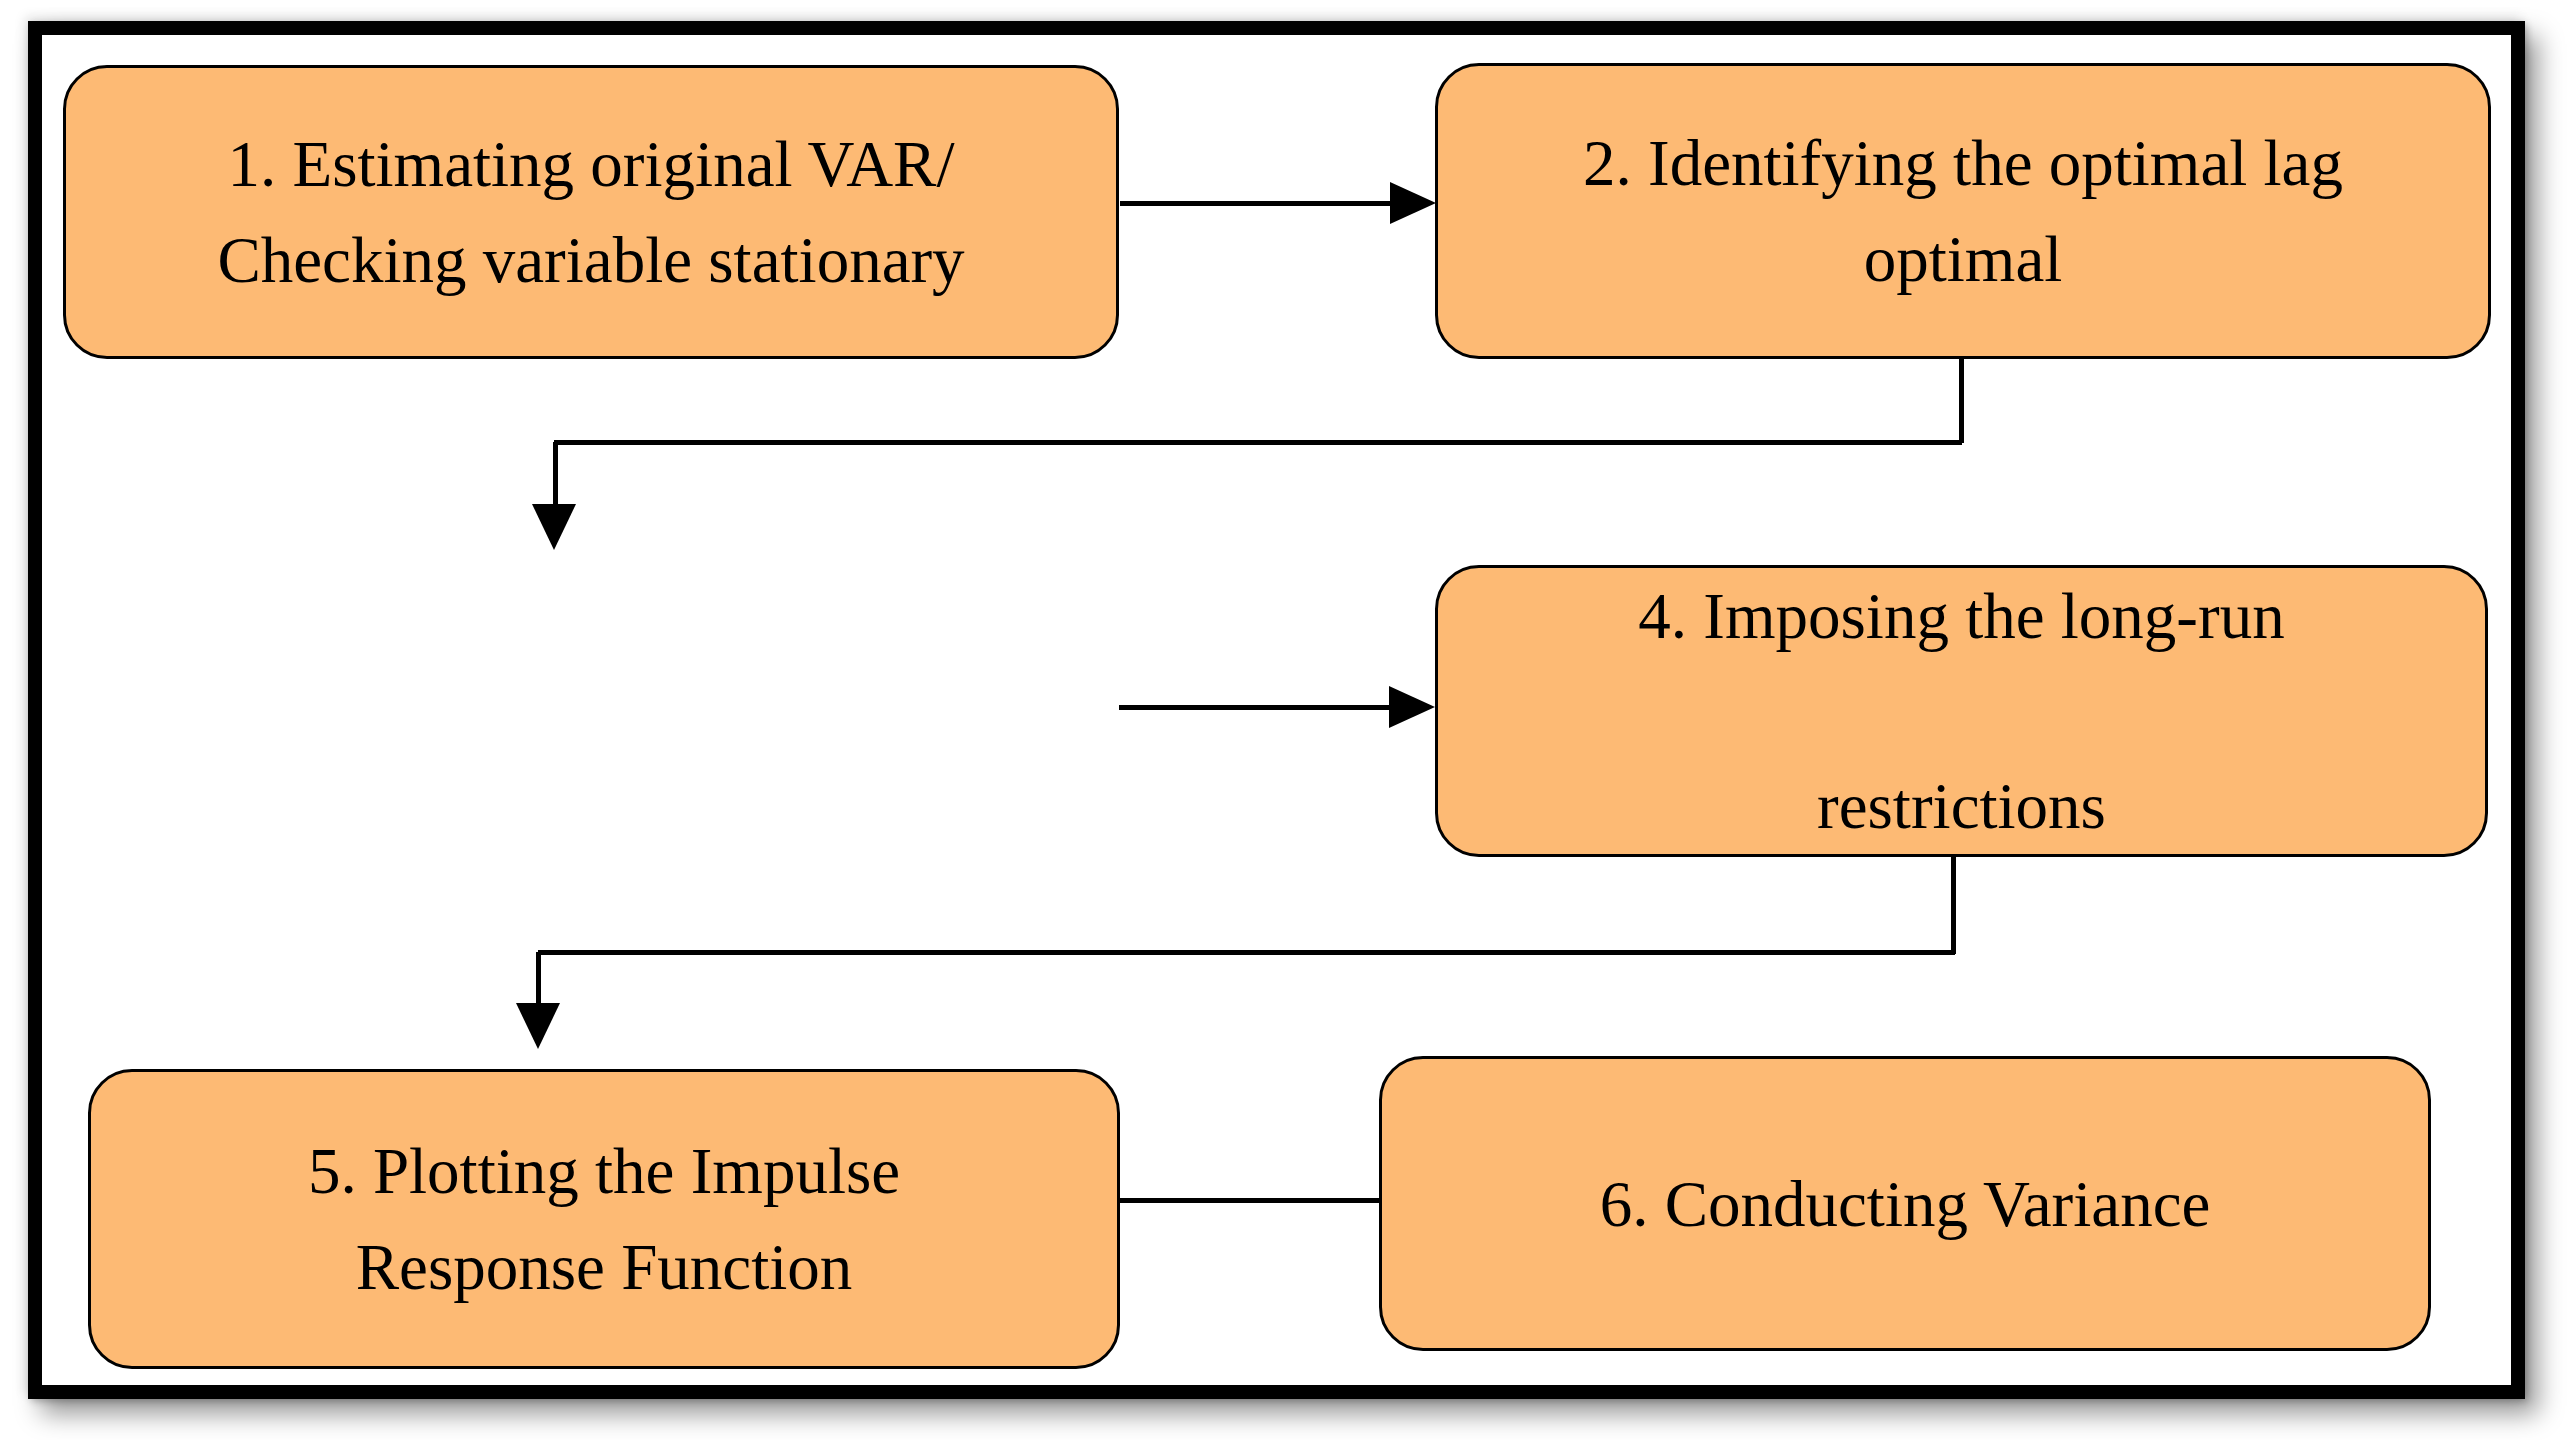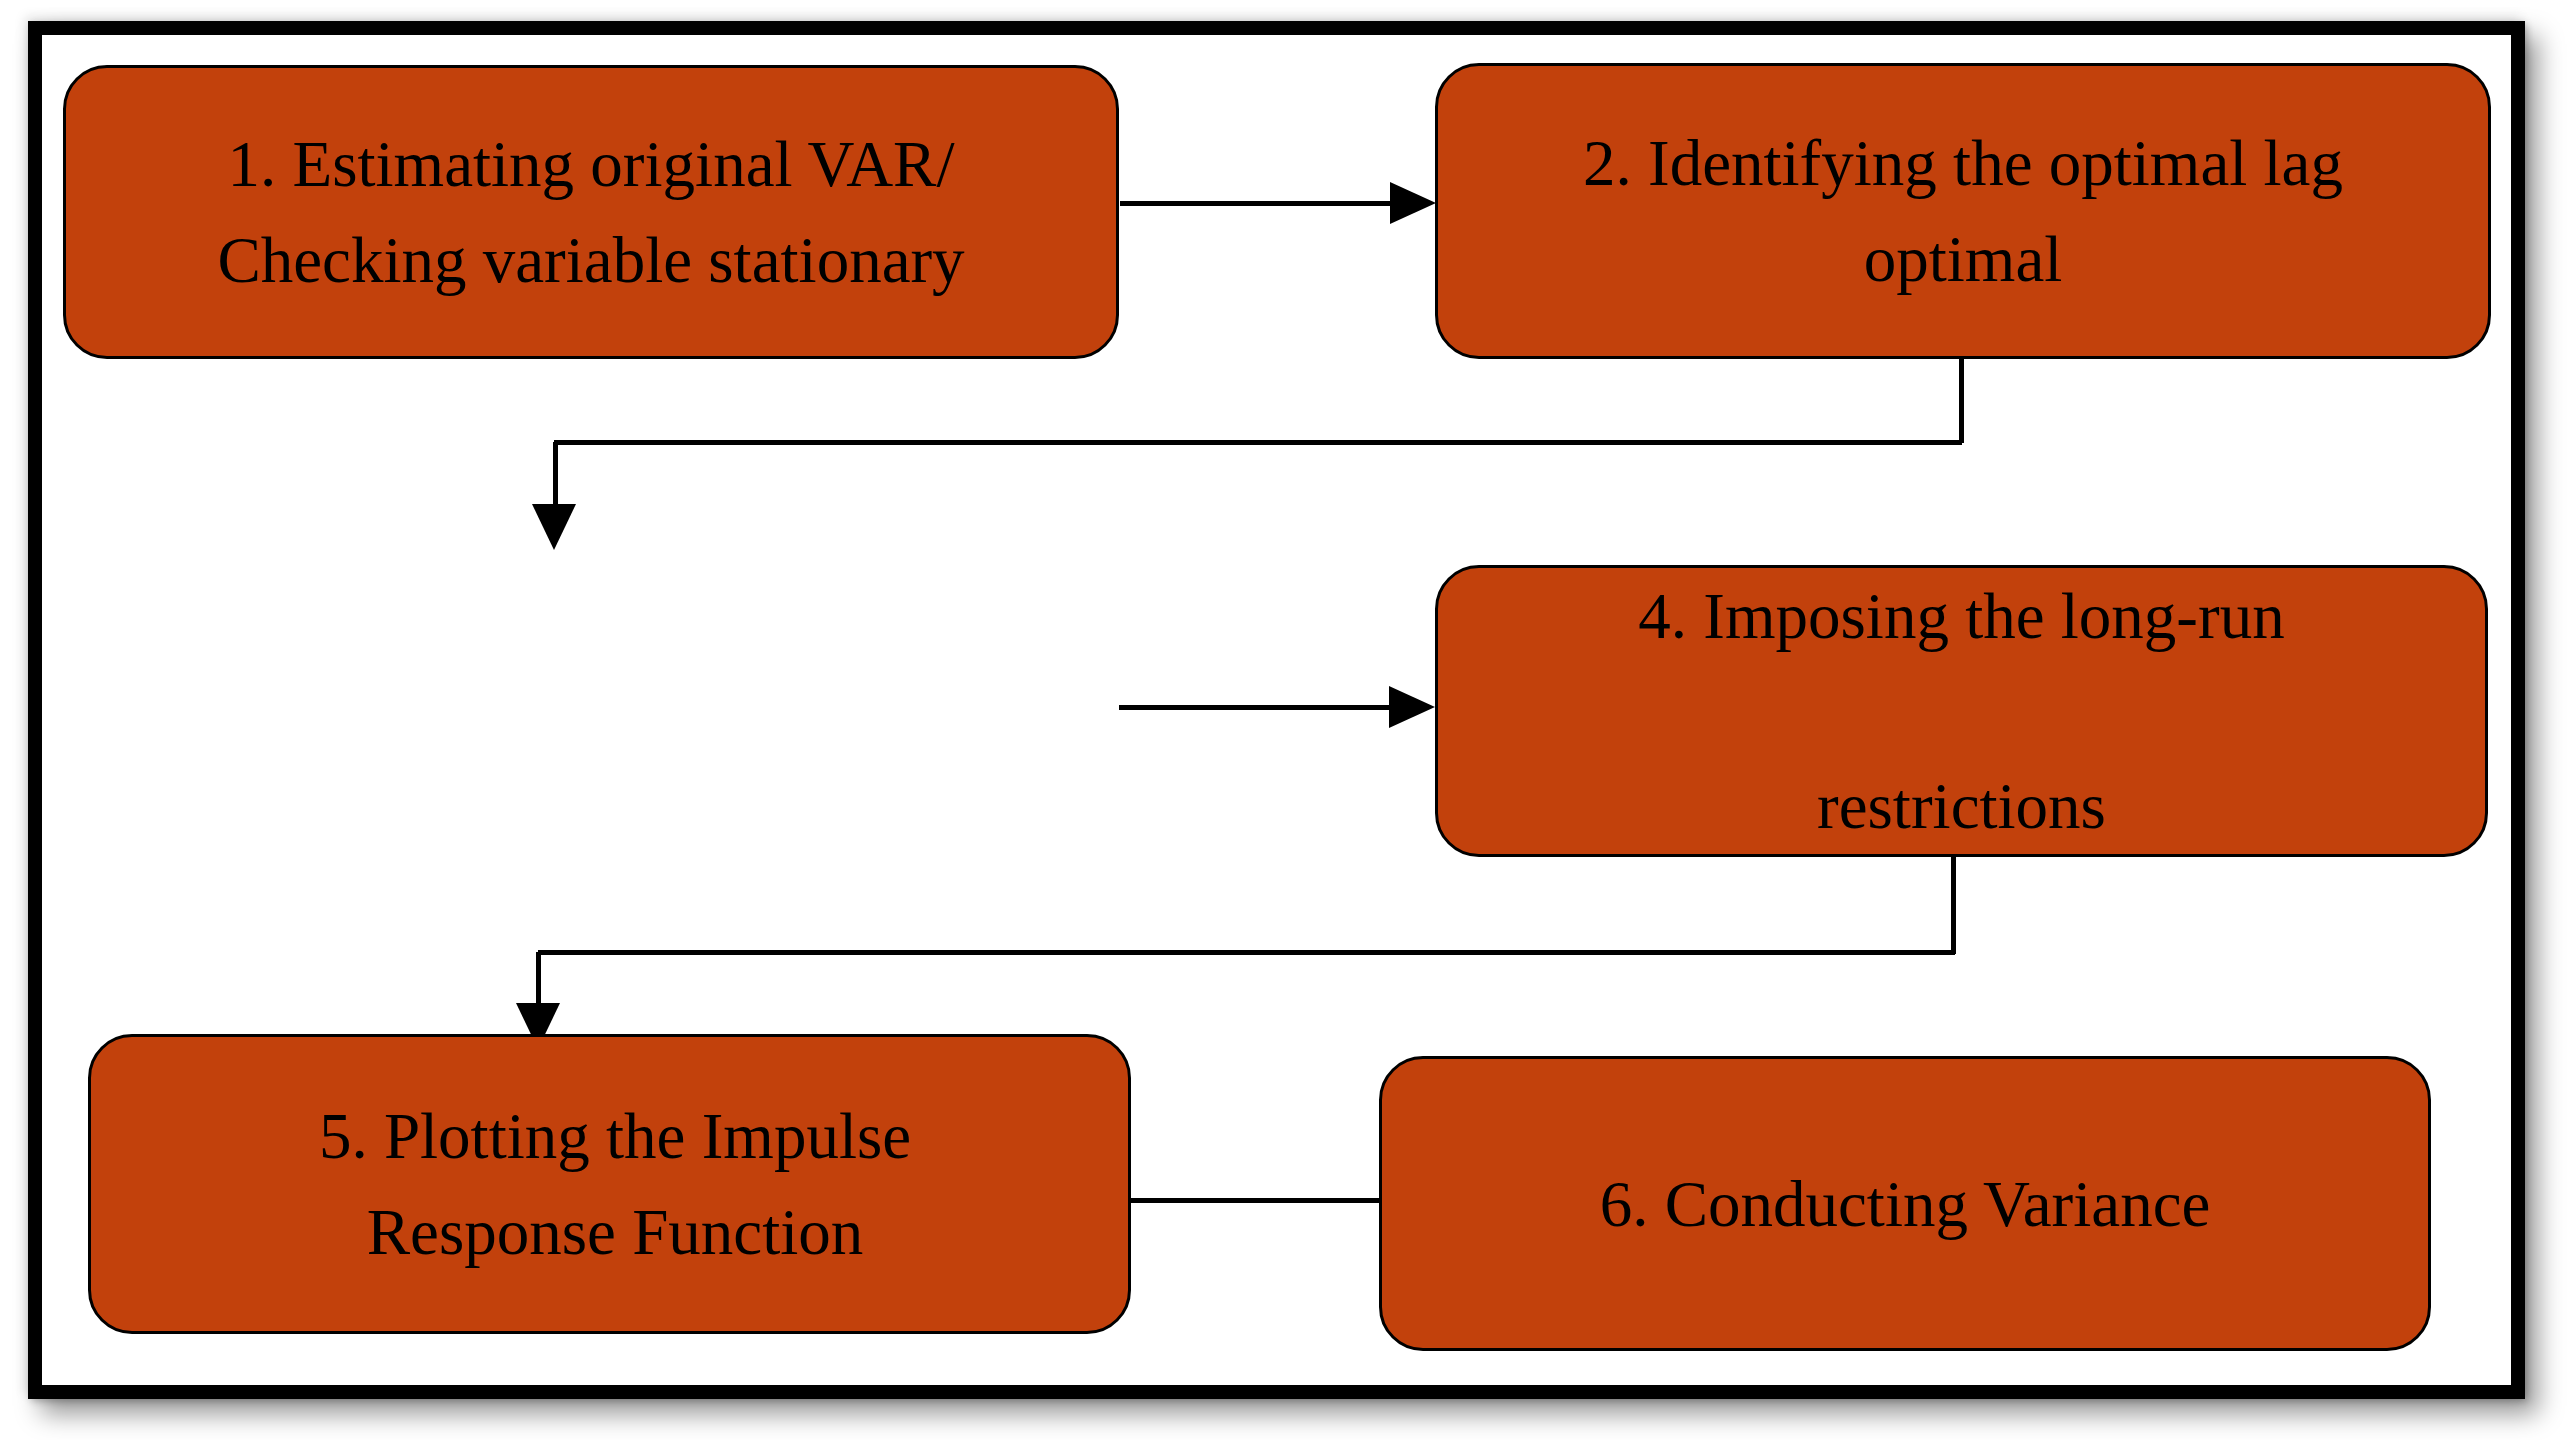--- a/index.html
+++ b/index.html
@@ -25,21 +25,21 @@
     box-sizing: border-box;
     border: 14px solid #000000;
     background: #ffffff;
     box-shadow: 13px 15px 24px rgba(0,0,0,0.40),
                 2.8px 2.8px 7.4px rgba(0,0,0,0.25),
                 -3.7px -4.6px 11px rgba(0,0,0,0.10);
   }
   .node {
     position: absolute;
     box-sizing: content-box;
-    background: #c2410c;
+    background: #fdba74;
     border: 3.7px solid #000000;
     border-radius: 44px;
     display: flex;
     flex-direction: column;
     align-items: center;
     justify-content: center;
     text-align: center;
     font-size: 65px;
     line-height: 96px;
     color: #000000;
@@ -107,21 +107,21 @@
     <span>2. Identifying the optimal lag</span>
     <span>optimal</span>
   </div>
 
 
   <div class="node" style="left:1435px; top:565px; width:1047px; height:286px;justify-content:space-between;">
     <span>4. Imposing the long-run</span>
     <span>restrictions</span>
   </div>
 
-  <div class="node" style="left:88px; top:1034px; width:1026px; height:294px;padding-left:11px;">
+  <div class="node" style="left:88px; top:1069px; width:1026px; height:294px;">
     <span>5. Plotting the Impulse</span>
     <span>Response Function</span>
   </div>
 
   <div class="node" style="left:1379px; top:1056px; width:1046px; height:289px;">
     <span>6. Conducting Variance</span>
   </div>
 
 </div>
 

